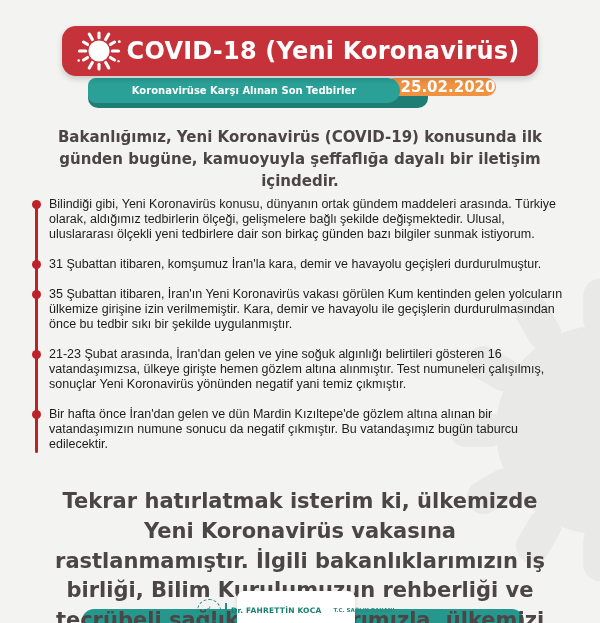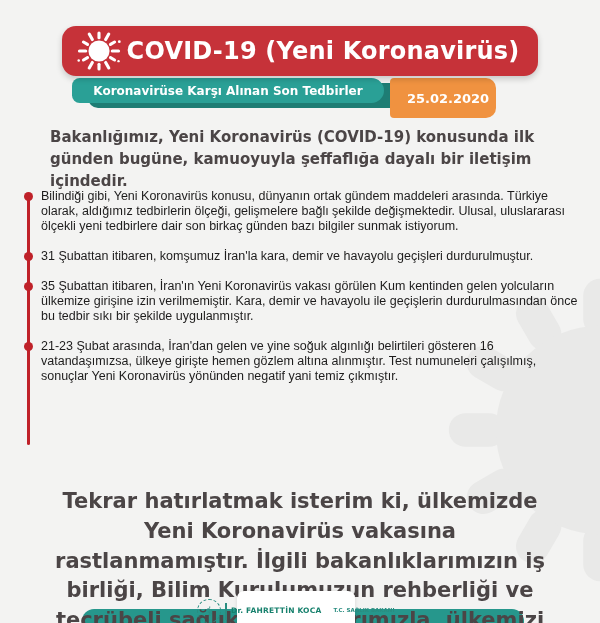--- a/index.html
+++ b/index.html
@@ -17,43 +17,43 @@
   }
   .banner-virus{width:50px;height:50px;margin-left:12px;flex:0 0 auto;}
   .banner-title{
     flex:1;text-align:center;color:#ffffff;font-size:24px;font-weight:800;
     padding-right:16px;white-space:nowrap;letter-spacing:0.2px;
   }
   
   .sub-shadow{position:absolute;left:88px;top:83px;width:340px;height:25px;
     background:#1e7d74;border-radius:10px;z-index:1;}
   .date-badge{
-    position:absolute;left:390px;top:78px;width:96px;height:40px;
+    position:absolute;left:390px;top:78px;width:96px;height:18px;
     background:#f09240;border-radius:4px 10px 10px 4px;z-index:2;
     display:flex;align-items:center;justify-content:center;
-    color:#fff;font-weight:700;font-size:13px;padding-left:10px;
+    color:#fff;font-weight:700;font-size:15px;padding-left:10px;
   }
   .sub-teal{
-    position:absolute;left:72px;top:78px;width:312px;height:25px;
+    position:absolute;left:88px;top:78px;width:312px;height:25px;
     background:#2aa096;border-radius:8px 13px 13px 8px;z-index:3;
     display:flex;align-items:center;justify-content:center;
-    color:#fff;font-weight:700;font-size:12px;white-space:nowrap;
+    color:#fff;font-weight:700;font-size:10px;white-space:nowrap;
   }
   
   .intro{
     position:absolute;top:127px;left:50px;width:500px;z-index:2;
-    font-size:15px;font-weight:700;color:#4b4546;line-height:1.45;
+    text-align:center;font-size:15px;font-weight:700;color:#4b4546;line-height:1.45;
   }
   .closing{
     position:absolute;top:487px;left:45px;width:510px;z-index:2;
     text-align:center;font-size:21px;font-weight:700;color:#4b4546;line-height:1.42;
   }
   
   .bullets{position:absolute;top:189px;left:25px;width:555px;z-index:2;}
-  .bullets ul{list-style:none;margin:0;padding:0 0 0 16px;position:relative;}
+  .bullets ul{list-style:none;margin:8px;padding:0 0 0 16px;position:relative;}
   .timeline{
     position:absolute;left:2px;top:7px;height:249px;width:3px;
     background:#bf2129;border-radius:2px;
   }
   .bullets li{
     position:relative;margin-bottom:15px;font-size:12.5px;line-height:15px;
     color:#1d1c1c;font-family:"Liberation Sans",sans-serif;
   }
   .bullets li::before{
     content:"";position:absolute;left:-17px;top:3px;width:9px;height:9px;
@@ -117,40 +117,41 @@
         <line x1="23.5" y1="17.3" x2="19.5" y2="10.3"></line>
           <line x1="32" y1="15" x2="32" y2="9"></line>
         <line x1="40.5" y1="17.3" x2="44.5" y2="10.3"></line>
           <line x1="46.7" y1="23.5" x2="51.9" y2="20.5"></line>
       </g>
       <circle cx="32" cy="32" r="13.5" fill="#ffffff"></circle>
       <circle cx="58" y="20" cy="20" r="1.8" fill="#ffffff"></circle>
       <circle cx="6" cy="44" r="1.6" fill="#ffffff"></circle>
       <circle cx="57" cy="45" r="1.5" fill="#ffffff"></circle>
     </svg>
-    <div class="banner-title">COVID-19 (Yeni Koronavirüs)</div>
+    <div class="banner-title">COVID-18 (Yeni Koronavirüs)</div>
   </div>
 
   <div class="sub-shadow"></div>
   <div class="date-badge">
     <span>25.02.2020</span>
   </div>
   <div class="sub-teal">
     <span>Koronavirüse Karşı Alınan Son Tedbirler</span>
   </div>
 
   <div class="intro">Bakanlığımız, Yeni Koronavirüs (COVID-19) konusunda ilk günden bugüne, kamuoyuyla şeffaflığa dayalı bir iletişim içindedir.</div>
 
   <div class="bullets">
     <ul>
       <div class="timeline"></div>
       <li>Bilindiği gibi, Yeni Koronavirüs konusu, dünyanın ortak gündem maddeleri arasında. Türkiye olarak, aldığımız tedbirlerin ölçeği, gelişmelere bağlı şekilde değişmektedir. Ulusal, uluslararası ölçekli yeni tedbirlere dair son birkaç günden bazı bilgiler sunmak istiyorum.</li>
       <li>31 Şubattan itibaren, komşumuz İran'la kara, demir ve havayolu geçişleri durdurulmuştur.</li>
       <li>35 Şubattan itibaren, İran'ın Yeni Koronavirüs vakası görülen Kum kentinden gelen yolcuların ülkemize girişine izin verilmemiştir. Kara, demir ve havayolu ile geçişlerin durdurulmasından önce bu tedbir sıkı bir şekilde uygulanmıştır.</li>
       <li>21-23 Şubat arasında, İran'dan gelen ve yine soğuk algınlığı belirtileri gösteren 16 vatandaşımızsa, ülkeye girişte hemen gözlem altına alınmıştır. Test numuneleri çalışılmış, sonuçlar Yeni Koronavirüs yönünden negatif yani temiz çıkmıştır.</li>
+      <li>Bir hafta önce İran'dan gelen ve dün Mardin Kızıltepe'de gözlem altına alınan bir vatandaşımızın numune sonucu da negatif çıkmıştır. Bu vatandaşımız bugün taburcu edilecektir.</li>
     </ul>
   </div>
 
   <div class="closing">Tekrar hatırlatmak isterim ki, ülkemizde Yeni Koronavirüs vakasına rastlanmamıştır. İlgili bakanlıklarımızın iş birliği, Bilim Kurulumuzun rehberliği ve tecrübeli sağlık çalışanlarımızla, ülkemizi bu hastalıktan korumak için azami çaba sarf etmekteyiz.</div>
 
   <div class="footer-bar"></div>
   <div class="minister-card">
     <div class="logo-circle">
       <span>⚕</span>
     </div>

